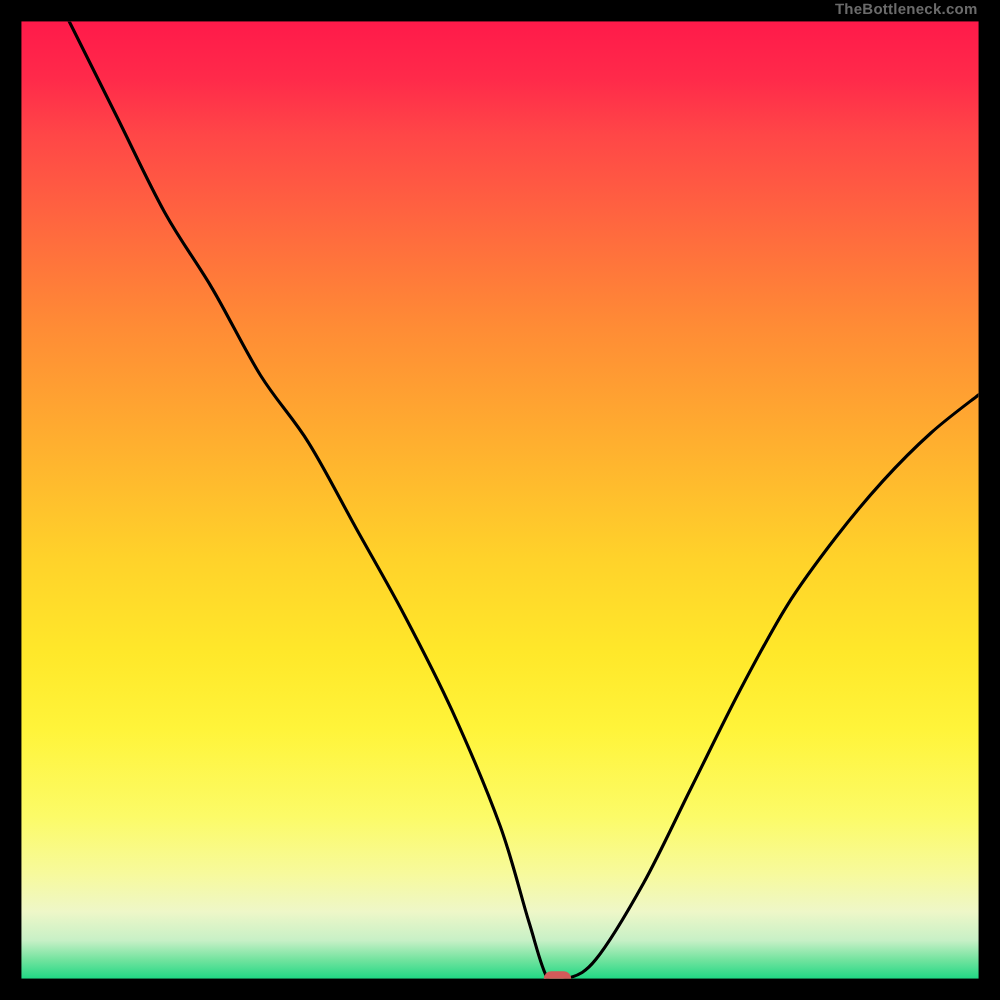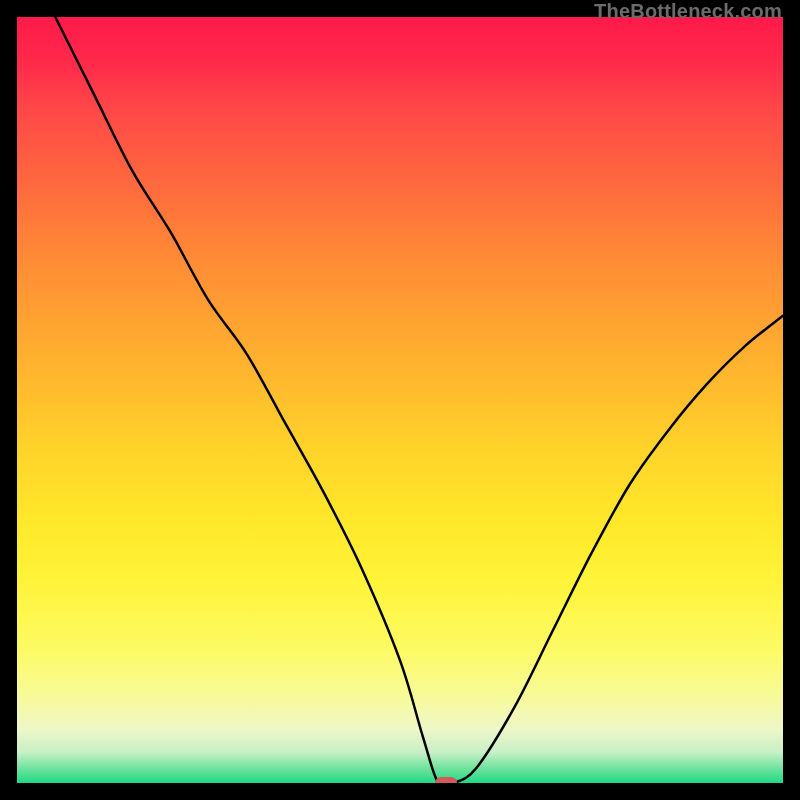--- a/index.html
+++ b/index.html
@@ -43,21 +43,21 @@
       #c7f0c6 96%,
       #73e39f 98%,
       #20d884 100%
     );
   }
   .watermark {
     position: absolute;
     top: 0px;
     right: 18px;
     font-family: Arial, Helvetica, sans-serif;
-    font-size: 20px;
+    font-size: 12px;
     font-weight: 600;
     color: #6b6b6b;
     letter-spacing: 0.2px;
     user-select: none;
   }
   svg.curve {
     position: absolute;
     inset: 0;
     width: 100%;
     height: 100%;

